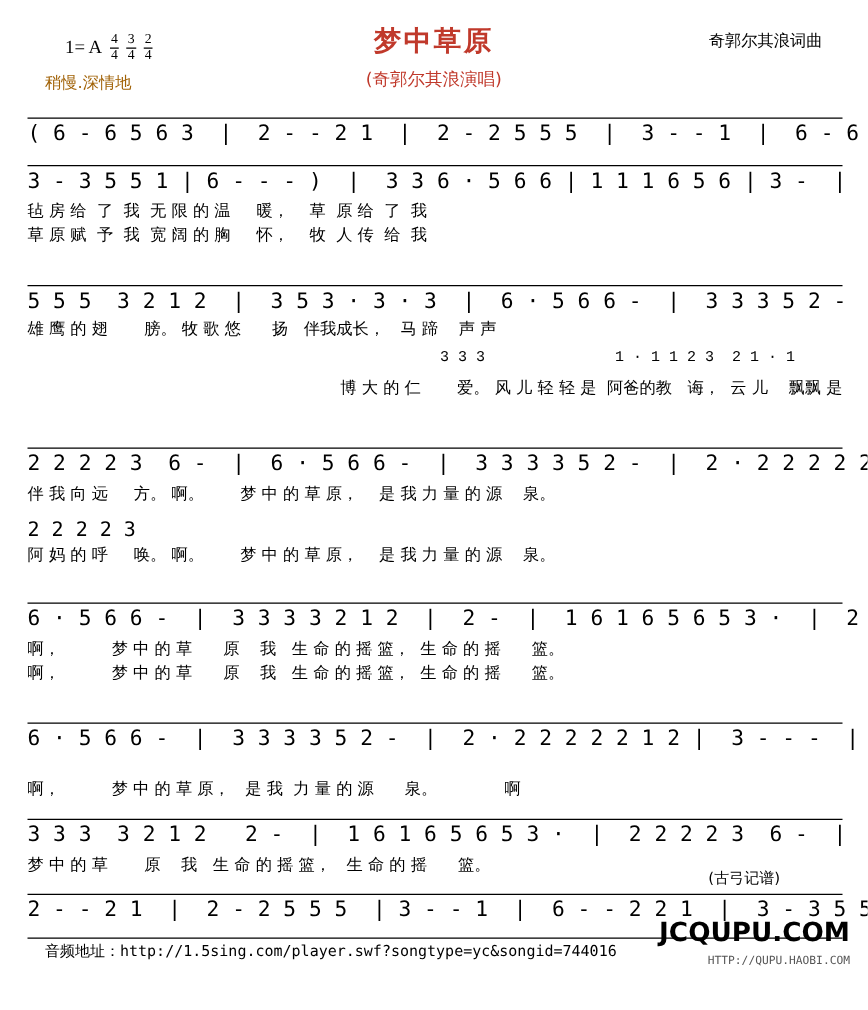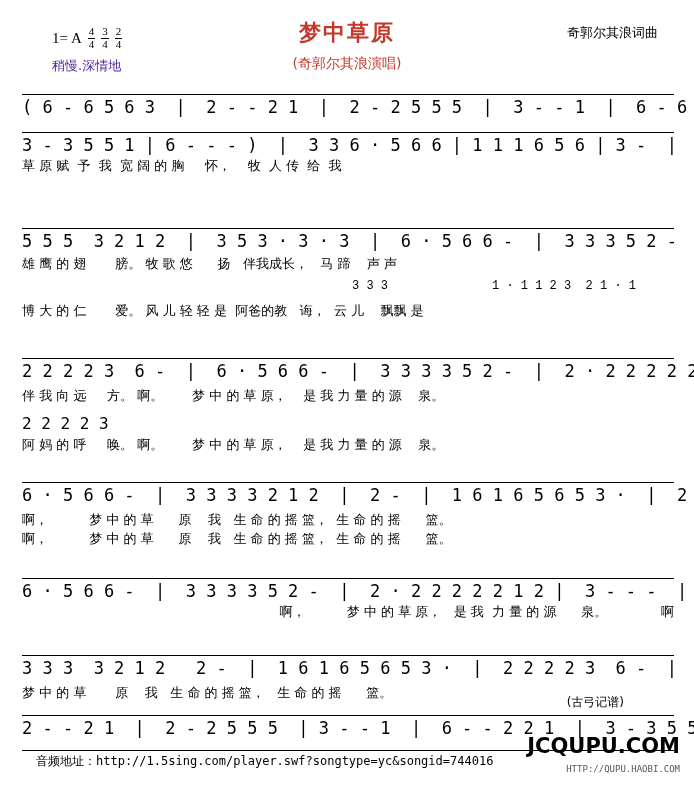--- a/index.html
+++ b/index.html
@@ -46,22 +46,22 @@
     font-size:14px;
     color:#c0392b;
     font-family:"DejaVu Sans", sans-serif;
   }
   .credit{
     position:absolute;right:36px;top:24px;
     font-size:13px;color:#000;
     font-family:"DejaVu Sans", sans-serif;
   }
   .tempo{
-    position:absolute;left:52px;top:57px;
-    font-size:13px;color:#4c1d95;
+    position:absolute;left:36px;top:57px;
+    font-size:13px;color:#a16207;
     font-family:"DejaVu Sans", sans-serif;
   }
   
   .system{
     position:absolute;
     left:22px;right:20px;
   }
   .notes{
     font-family:"DejaVu Sans Mono", monospace;
     font-size:17px;
@@ -144,51 +144,52 @@
   <div class="tempo">稍慢.深情地</div>
 
   <div class="rule" style="top:94px;"></div>
   <div class="system" style="top:96px;">
     <div class="notes">( 6 - 6 5 6 3  |  2 - - 2 1  |  2 - 2 5 5 5  |  3 - - 1  |  6 - 6 6 1 3  |  2 - - 2 1  |</div>
   </div>
 
   <div class="rule" style="top:132px;"></div>
   <div class="system" style="top:134px;">
     <div class="notes">3 - 3 5 5 1 | 6 - - - )  |  3 3 6 · 5 6 6 | 1 1 1 6 5 6 | 3 -  |  5 6 5 6 2 · 3 2 · 1 |</div>
+    <div class="lyric" style="margin-top:4px;">毡 房 给  了  我  无 限 的 温     暖，    草  原 给  了  我</div>
     <div class="lyric">草 原 赋  予  我  宽 阔 的 胸     怀，    牧  人 传  给  我</div>
   </div>
 
   <div class="rule" style="top:228px;"></div>
   <div class="system" style="top:230px;">
     <div class="notes">5 5 5  3 2 1 2  |  3 5 3 · 3 · 3  |  6 · 5 6 6 -  |  3 3 3 5 2 -  |  1 1 2 3  2 1</div>
     <div class="lyric" style="margin-top:2px;">雄 鹰 的 翅       膀。 牧 歌 悠      扬   伴我成长，   马 蹄    声 声</div>
     <div class="upper-nums" style="margin-left:330px;margin-top:6px;">3 3 3</div>
     <div class="upper-nums" style="margin-left:470px;margin-top:-14px;">1 · 1 1 2 3  2 1 · 1</div>
-    <div class="lyric" style="margin-top:8px;">博 大 的 仁       爱。 风 儿 轻 轻 是  阿爸的教   诲，  云 儿    飘飘 是</div>
+    <div class="lyric" style="margin-top:8px;text-align:right;">博 大 的 仁       爱。 风 儿 轻 轻 是  阿爸的教   诲，  云 儿    飘飘 是</div>
   </div>
 
   <div class="rule" style="top:358px;"></div>
   <div class="system" style="top:360px;">
     <div class="notes">2 2 2 2 3  6 -  |  6 · 5 6 6 -  |  3 3 3 3 5 2 -  |  2 · 2 2 2 2 2 1 2 | 3 - - -</div>
     <div class="lyric" style="margin-top:4px;">伴 我 向 远     方。 啊。       梦 中 的 草 原，    是 我 力 量 的 源    泉。</div>
     <div class="notes small" style="margin-top:8px;">2 2 2 2 3</div>
     <div class="lyric">阿 妈 的 呼     唤。 啊。       梦 中 的 草 原，    是 我 力 量 的 源    泉。</div>
   </div>
 
   <div class="rule" style="top:482px;"></div>
   <div class="system" style="top:484px;">
     <div class="notes">6 · 5 6 6 -  |  3 3 3 3 2 1 2  |  2 -  |  1 6 1 6 5 6 5 3 ·  |  2 2 2 2 3  6 -</div>
     <div class="lyric" style="margin-top:4px;">啊，          梦 中 的 草      原    我   生 命 的 摇 篮，  生 命 的 摇      篮。</div>
     <div class="lyric">啊，          梦 中 的 草      原    我   生 命 的 摇 篮，  生 命 的 摇      篮。</div>
   </div>
 
   <div class="rule" style="top:578px;"></div>
   <div class="system" style="top:580px;">
     <div class="notes">6 · 5 6 6 -  |  3 3 3 3 5 2 -  |  2 · 2 2 2 2 2 1 2 |  3 - - -  |  6 · 5 6 6 -</div>
-    <div class="lyric" style="margin-top:0;text-align:right;">啊，          梦 中 的 草 原，   是 我  力 量 的 源      泉。             啊</div>
+    <div class="lyric" style="margin-top:20px;">啊，          梦 中 的 草 原，   是 我  力 量 的 源      泉。             啊</div>
   </div>
 
   <div class="rule" style="top:655px;"></div>
   <div class="system" style="top:657px;">
     <div class="notes">3 3 3  3 2 1 2   2 -  |  1 6 1 6 5 6 5 3 ·  |  2 2 2 2 3  6 -  |  ( 6 - 6 5 6 3  |</div>
     <div class="lyric" style="margin-top:4px;">梦 中 的 草       原    我   生 命 的 摇 篮，   生 命 的 摇      篮。</div>
   </div>
   <div class="note-source" style="top:694px;">(古弓记谱)</div>
 
   <div class="rule" style="top:715px;"></div>

